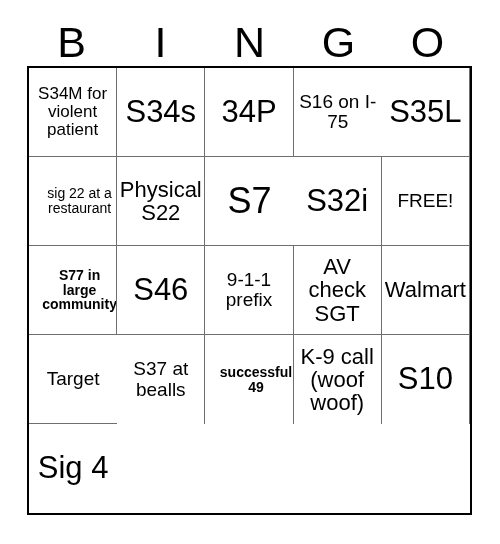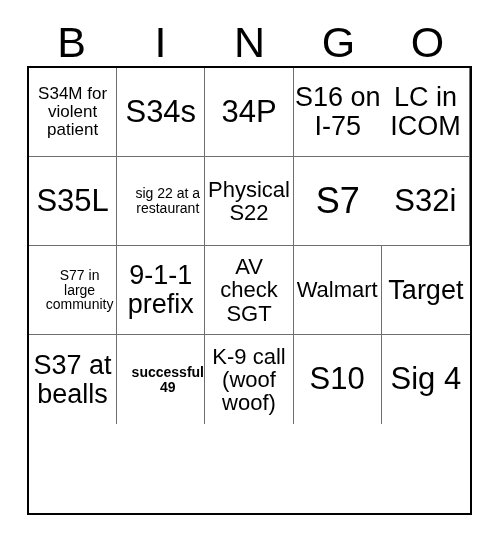--- a/index.html
+++ b/index.html
@@ -72,21 +72,21 @@
   .cell-text {
     display: block;
     width: 100%;
     line-height: 1.06;
     word-break: normal;
     white-space: pre-line;
   }
   
   .fs-xxl .cell-text { font-size: 36px; }
   .fs-xl  .cell-text { font-size: 31px; }
-  .fs-lg  .cell-text { font-size: 27px; }
+  .fs-lg  .cell-text { font-size: 19px; }
   .fs-md  .cell-text { font-size: 22px; }
   .fs-sm  .cell-text { font-size: 17px; }
   .fs-xs  .cell-text { font-size: 14px; margin-left: 14px; }
 </style>
 </head>
 <body style="background: rgb(255, 255, 255); color: rgb(0, 0, 0);">
 
 <div id="card">
 
   <div id="header-row">
@@ -105,43 +105,46 @@
     <div class="cell fs-xl" style="border-right-color: rgb(111, 111, 111); border-bottom-color: rgb(111, 111, 111);">
       <span class="cell-text">S34s</span>
     </div>
     <div class="cell fs-xl" style="border-right-color: rgb(111, 111, 111); border-bottom-color: rgb(111, 111, 111);">
       <span class="cell-text">34P</span>
     </div>
     <div class="cell col-last fs-lg" style="border-right-color: rgb(111, 111, 111); border-bottom-color: rgb(111, 111, 111);">
       <span class="cell-text">S16 on I-75</span>
     </div>
 
-    <div class="cell fs-lg" style="border-right-color: rgb(111, 111, 111); border-bottom-color: rgb(111, 111, 111);">
-      <span class="cell-text">LC in ICOM</span>
-    </div>
     <div class="cell fs-xl" style="border-right-color: rgb(111, 111, 111); border-bottom-color: rgb(111, 111, 111); justify-content: center;">
       <span class="cell-text">S35L</span>
     </div>
     <div class="cell fs-xs" style="border-right-color: rgb(111, 111, 111); border-bottom-color: rgb(111, 111, 111);">
       <span class="cell-text">sig 22 at a restaurant</span>
     </div>
     <div class="cell fs-md" style="border-right-color: rgb(111, 111, 111); border-bottom-color: rgb(111, 111, 111);">
       <span class="cell-text">Physical S22</span>
     </div>
     <div class="cell col-last fs-xxl" style="border-right-color: rgb(111, 111, 111); border-bottom-color: rgb(111, 111, 111); justify-content: center;">
       <span class="cell-text">S7</span>
     </div>
 
     <div class="cell fs-xl" style="border-right-color: rgb(111, 111, 111); border-bottom-color: rgb(111, 111, 111);">
       <span class="cell-text">S32i</span>
     </div>
-    <div class="cell fs-xs" style="border-right-color: rgb(111, 111, 111); border-bottom-color: rgb(111, 111, 111);">
+    <div class="cell fs-lg" style="border-right-color: rgb(111, 111, 111); border-bottom-color: rgb(111, 111, 111);">
+      <span class="cell-text">FREE!</span>
+    </div>
+    <div class="cell fs-xs" style="border-right-color: rgb(111, 111, 111); border-bottom-color: rgb(111, 111, 111); font-weight: bold;">
       <span class="cell-text">S77 in large community</span>
     </div>
 
+    <div class="cell fs-xl" style="border-right-color: rgb(111, 111, 111); border-bottom-color: rgb(111, 111, 111);">
+      <span class="cell-text">S46</span>
+    </div>
     <div class="cell fs-lg" style="border-right-color: rgb(111, 111, 111); border-bottom-color: rgb(111, 111, 111);">
       <span class="cell-text">9-1-1 prefix</span>
     </div>
     <div class="cell fs-md" style="border-right-color: rgb(111, 111, 111); border-bottom-color: rgb(111, 111, 111);">
       <span class="cell-text">AV check SGT</span>
     </div>
     <div class="cell fs-md" style="border-right-color: rgb(111, 111, 111); border-bottom-color: rgb(111, 111, 111);">
       <span class="cell-text">Walmart</span>
     </div>
     <div class="cell col-last fs-lg" style="border-right-color: rgb(111, 111, 111); border-bottom-color: rgb(111, 111, 111);">

